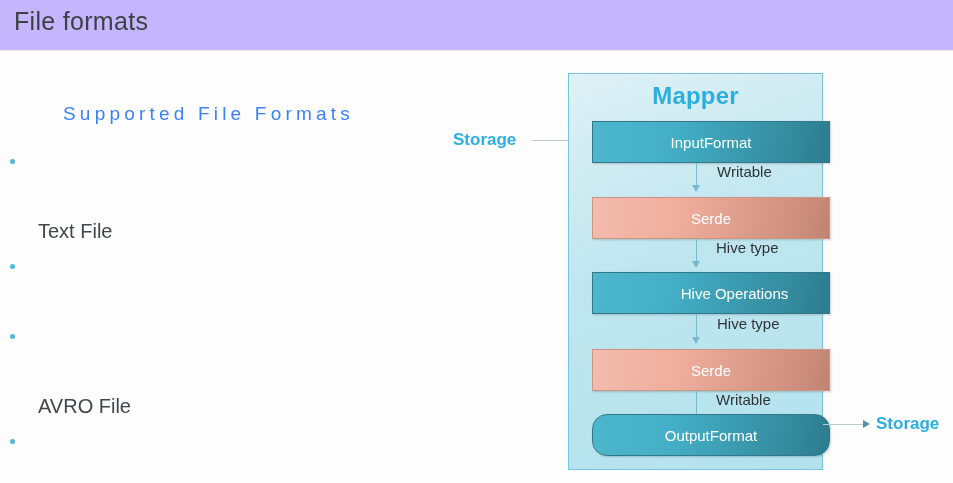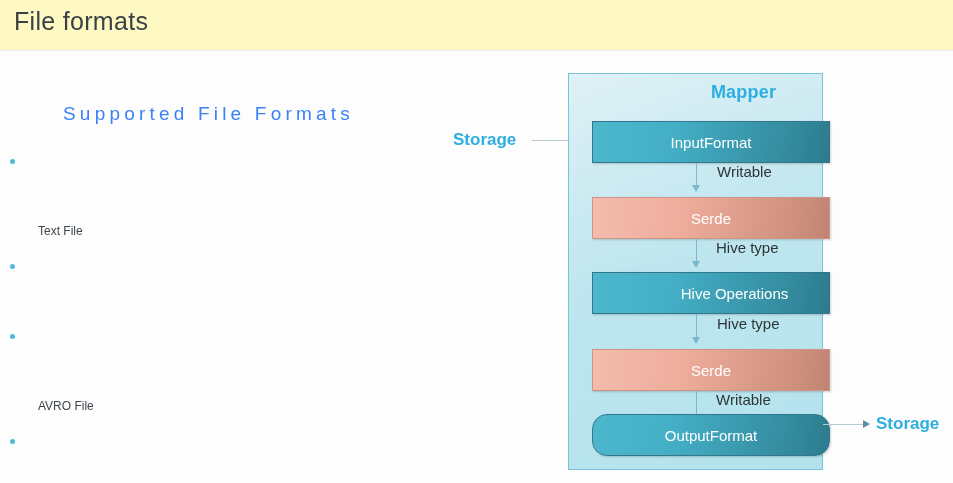--- a/index.html
+++ b/index.html
@@ -15,21 +15,21 @@
     position: relative;
   }
 
   
   #slide-header {
     position: absolute;
     left: 0;
     top: 0;
     width: 953px;
     height: 51px;
-    background: #fef9c3;
+    background: #c4b5fd;
     border-bottom: 1px solid #eceef0;
     box-sizing: border-box;
   }
   #page-title {
     position: absolute;
     left: 14px;
     top: 7px;
     font-size: 25px;
     font-weight: 400;
     color: #3c4146;
@@ -58,21 +58,21 @@
   #formats-list {
     position: absolute;
     left: 0;
     top: 93px;
     width: 420px;
   }
   .list-item {
     position: relative;
     min-height: 35px;
     padding-left: 38px;
-    font-size: 12px;
+    font-size: 20px;
     color: #3f464c;
     line-height: 35px;
     white-space: pre-line;
   }
   .bullet-icon {
     position: absolute;
     left: 10px;
     top: 15px;
     width: 5px;
     height: 5px;
@@ -97,25 +97,24 @@
     background: linear-gradient(160deg, #dff1f6 0%, #bfe6ef 45%, #b3e2ed 100%);
     border: 1px solid #77c5dc;
     box-sizing: border-box;
   }
   #mapper-title {
     position: absolute;
     left: 0;
     top: 8px;
     width: 100%;
     text-align: center;
-    font-size: 18px;
+    font-size: 24px;
     font-weight: bold;
     color: #2daee0;
     letter-spacing: 0.2px;
-    margin-left: 48px;
   }
 
   .flow-box {
     position: absolute;
     left: 23px;
     width: 238px;
     height: 42px;
     box-sizing: border-box;
     border: 1px solid rgba(60,110,125,0.55);
     color: #ffffff;

